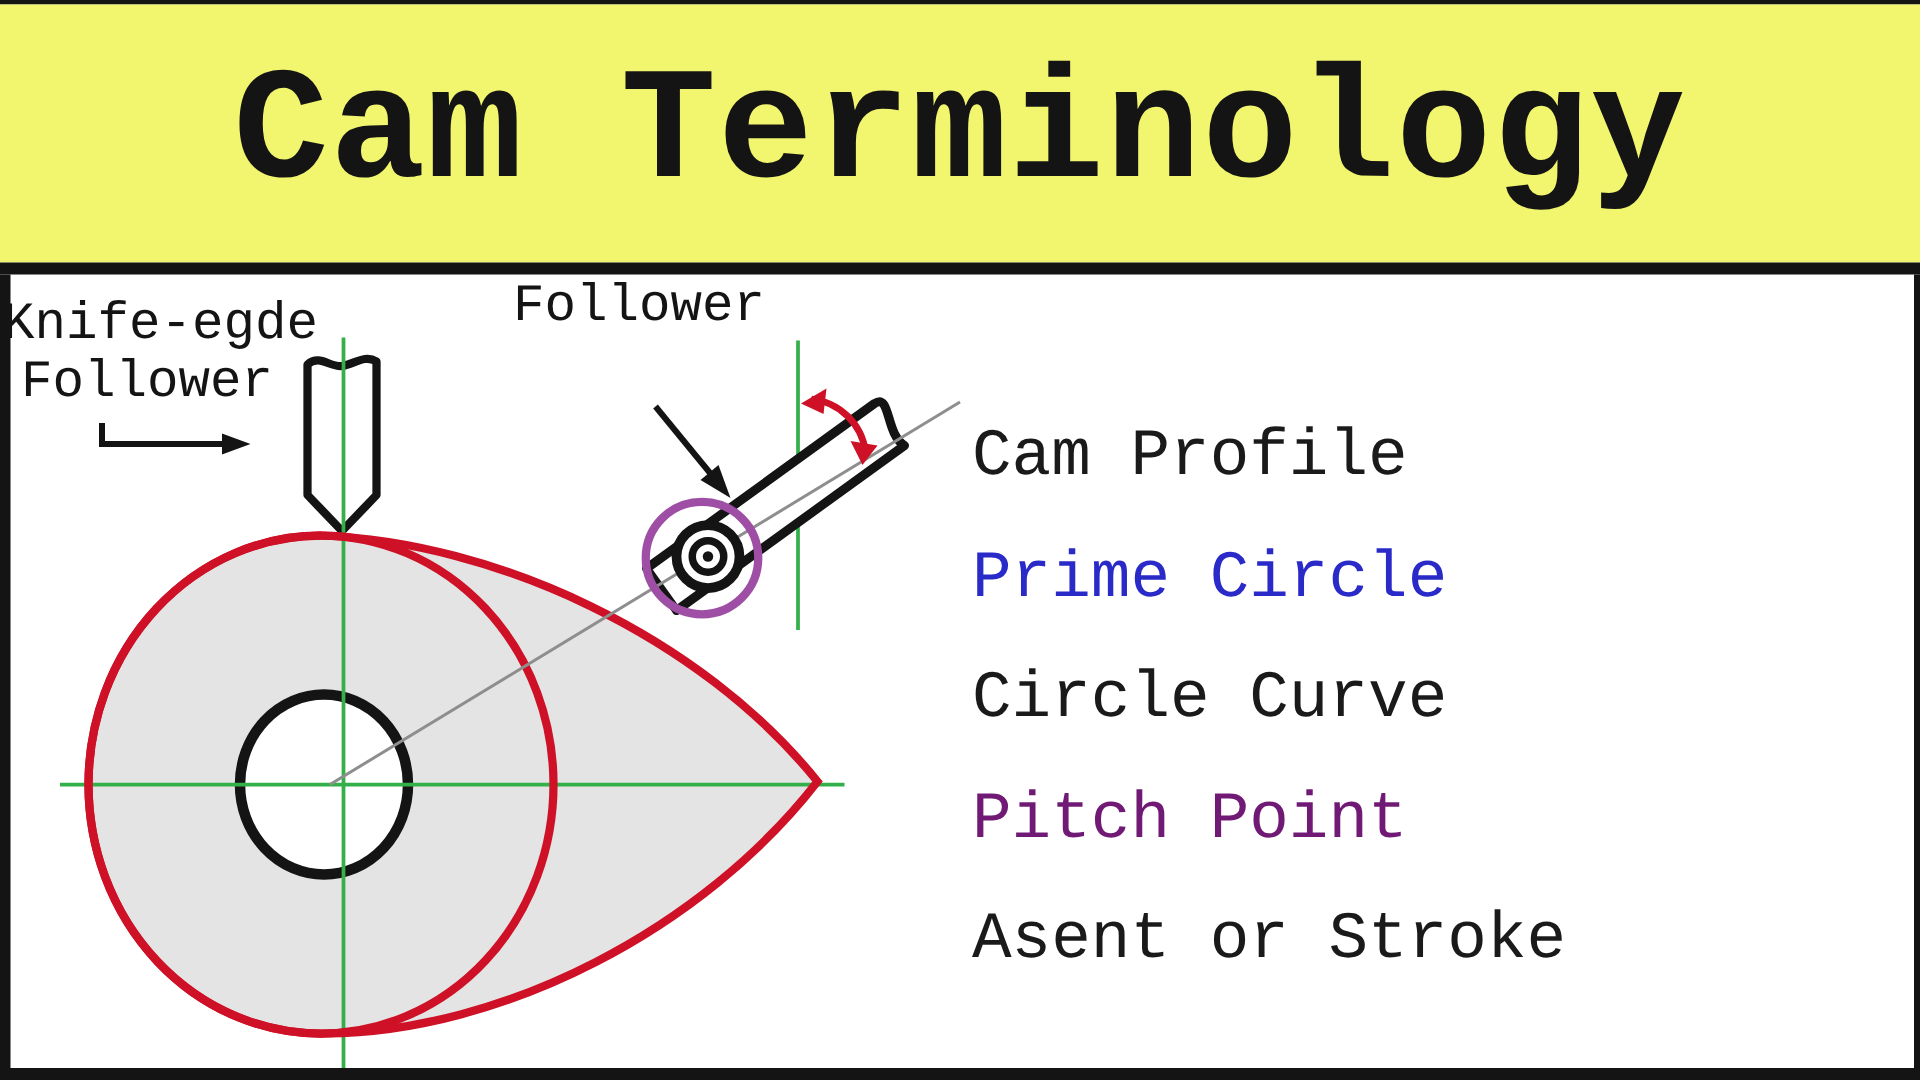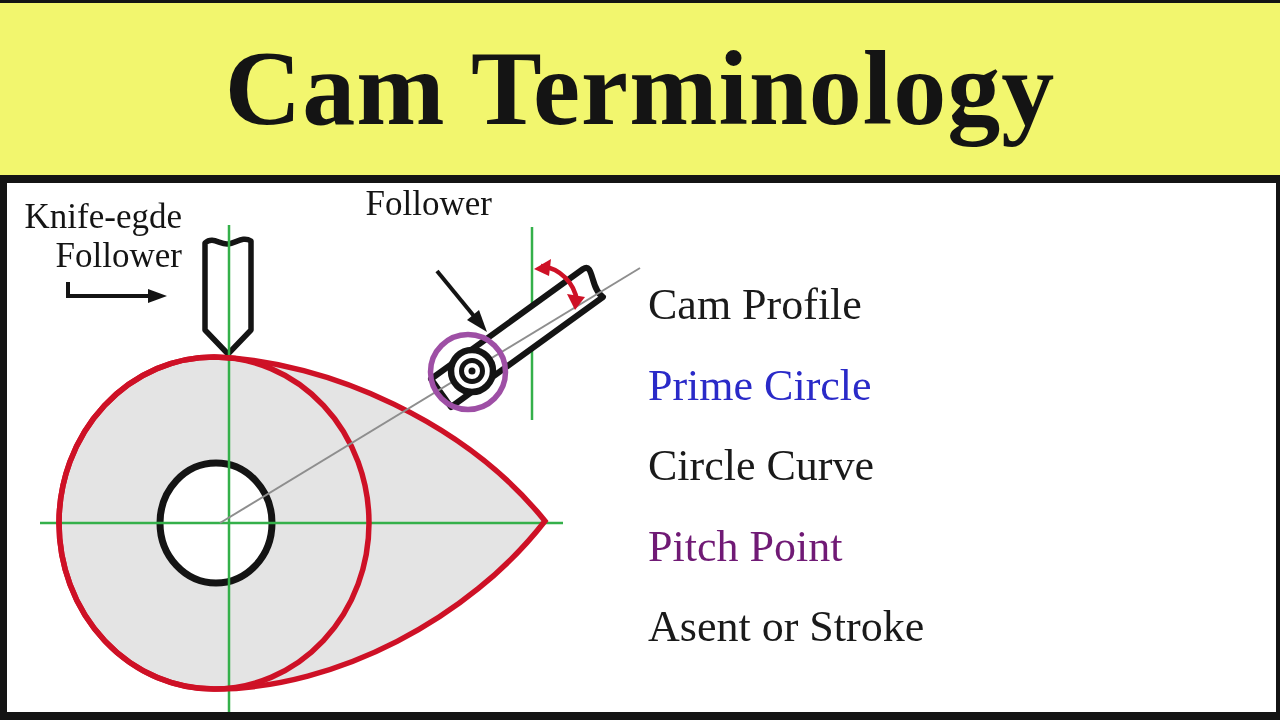--- a/index.html
+++ b/index.html
@@ -1,18 +1,18 @@
 <!DOCTYPE html>
 <html style="--yellow: #f2f66e; --ink: #141414; --red: #ce1126; --green: #34b04a; --purple: #9e4fa5; --cam-fill: #e4e4e4; --guide-gray: #8e8e8e;"><head>
 <meta charset="utf-8">
 <style>
   html,body{margin:0;padding:0;background:#fff;}
   .stage{
     position:relative;width:1280px;height:720px;overflow:hidden;background:#ffffff;
-    font-family:Liberation Serif, serif;
+    font-family:Liberation Mono, monospace;
   }
   .top-line{position:absolute;left:0;top:0;width:1280px;height:3px;background:var(--ink);}
   .banner{
     position:absolute;left:0;top:3px;width:1280px;height:172px;
     background:var(--yellow);display:flex;align-items:center;justify-content:center;
   }
   .separator{position:absolute;left:0;top:175px;width:1280px;height:8px;background:var(--ink);}
   .banner h1{
     margin:0;font-size:106px;font-weight:bold;color:var(--ink);
     letter-spacing:1px;line-height:172px;white-space:nowrap;

